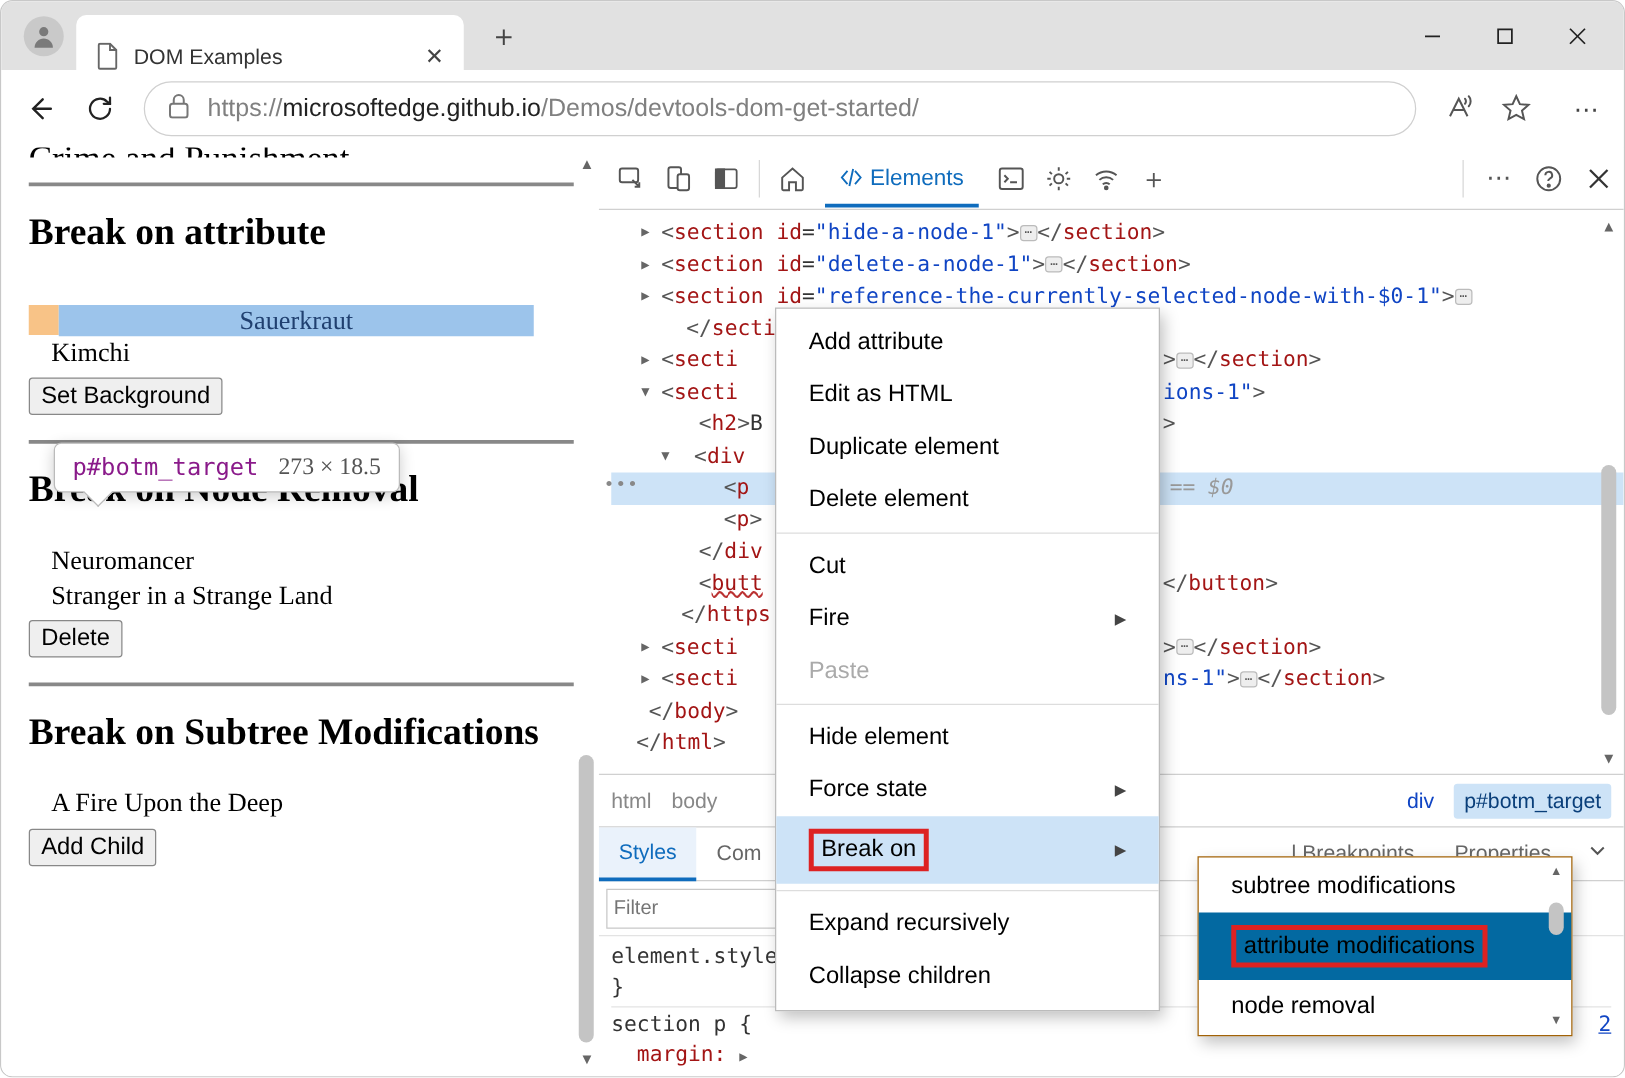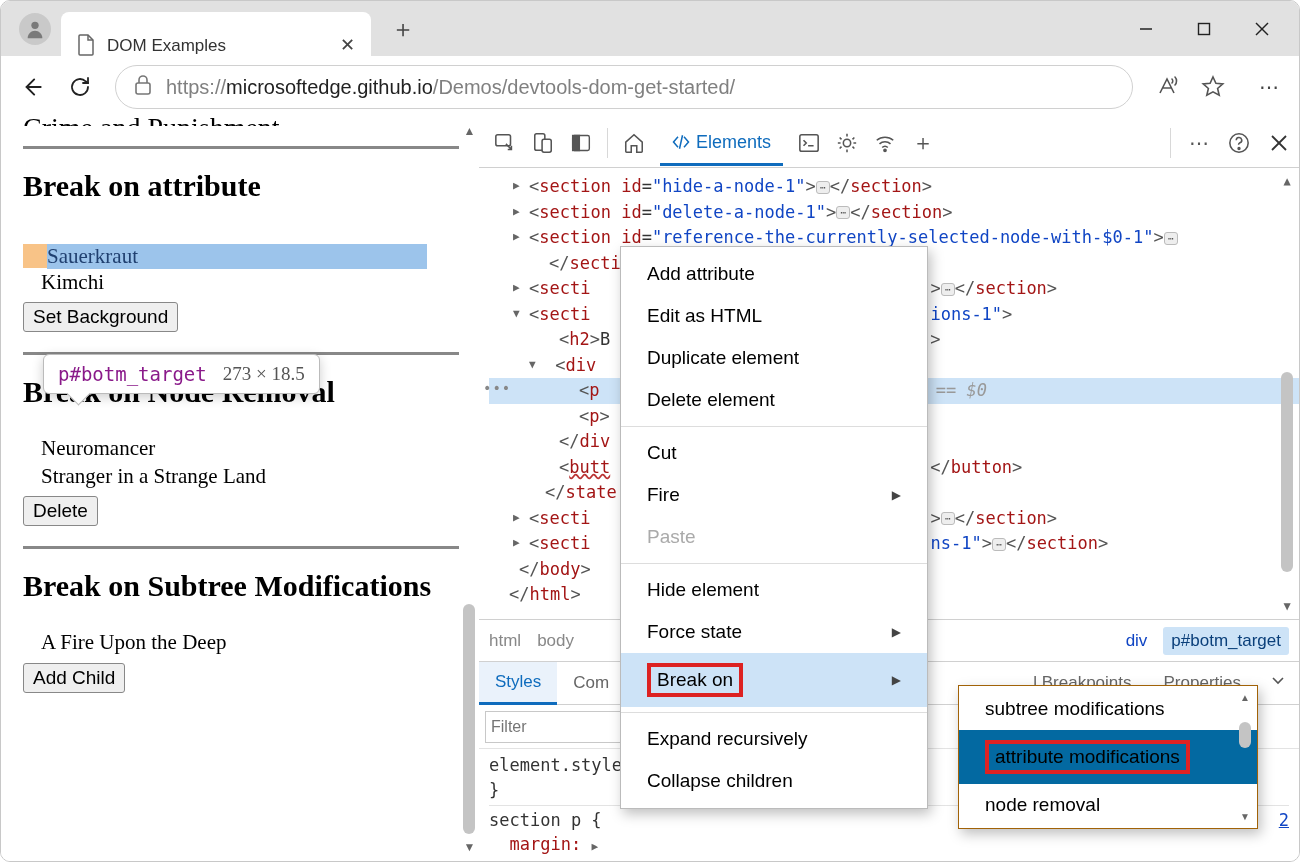--- a/index.html
+++ b/index.html
@@ -34,21 +34,21 @@
 .hr { border: none; border-top: 3px solid #888; margin: 20px 0; }
 .h2 { font-size: 30px; font-weight: bold; margin: 8px 0 12px; line-height: 1.15; }
 .li-text { font-size: 21px; padding: 0 0 0 18px; line-height: 1.3; }
 .btn-native { font-family: Arial, sans-serif; font-size: 19px; background: #efefef; border: 1px solid #888; border-radius: 3px; padding: 3px 9px; margin-top: 6px; cursor: pointer; }
 
 .tooltip { position: absolute; left: 20px; top: 242px; background: #fff; border: 1px solid #bbb; border-radius: 6px; box-shadow: 0 3px 12px rgba(0,0,0,0.2); padding: 8px 14px; font-family: Consolas, monospace; font-size: 19px; display: flex; gap: 16px; z-index: 100; }
 .tooltip .sel { color: #8a1a8a; }
 .tooltip .dim { color: #555; font-family: "Segoe UI"; }
 .tooltip::after { content: ""; position: absolute; left: 26px; bottom: -9px; width: 16px; height: 16px; background: #fff; border-right: 1px solid #bbb; border-bottom: 1px solid #bbb; transform: rotate(45deg); }
 
-.hl-line { position: relative; display: flex; margin-top: 40px; margin-left: 0; }
+.hl-line { position: relative; display: flex; margin-top: 40px; margin-left: 0; text-align: center; }
 .hl-bar { width: 24px; height: 24px; background: #f8c387; }
 .hl-text { background: #9cc4eb; flex: 1; padding-left: 0px; font-size: 21px; color: #204070; max-width: 380px; }
 
 .page-scroll { position: absolute; right: 2px; top: 6px; bottom: 6px; width: 15px; }
 .page-scroll .thumb { position: absolute; top: 480px; width: 12px; left: 1px; height: 230px; background: #c4c4c4; border-radius: 6px; }
 .page-scroll .arrow { position: absolute; left: 0; width: 15px; height: 15px; color: #666; font-size: 12px; text-align: center; }
 .page-scroll .up { top: 0; }
 .page-scroll .down { bottom: 0; }
 
 .devtools { flex: 1; display: flex; flex-direction: column; border-left: none; background: #fff; font-size: 17px; color: #333; }
@@ -303,21 +303,21 @@
         <div class="dom-line"><span class="tw">▶</span><span class="ang">&lt;</span><span class="tag">section</span> <span class="attr-n">id</span>=<span class="attr-v">"reference-the-currently-selected-node-with-$0-1"</span><span class="ang">&gt;</span><span class="ellbub">⋯</span></div>
         <div class="dom-line" style="padding-left:60px;"><span class="ang">&lt;/</span><span class="tag">section</span><span class="ang">&gt;</span></div>
         <div class="dom-line"><span class="tw">▶</span><span class="ang">&lt;</span><span class="tag">secti</span><span style="display:inline-block;width:340px"></span><span class="ang">&gt;</span><span class="ellbub">⋯</span><span class="ang">&lt;/</span><span class="tag">section</span><span class="ang">&gt;</span></div>
         <div class="dom-line"><span class="tw">▼</span><span class="ang">&lt;</span><span class="tag">secti</span><span style="display:inline-block;width:340px"></span><span class="attr-v">ions-1"</span><span class="ang">&gt;</span></div>
         <div class="dom-line" style="padding-left:70px;"><span class="ang">&lt;</span><span class="tag">h2</span><span class="ang">&gt;</span>B<span style="display:inline-block;width:320px"></span><span class="ang">&gt;</span></div>
         <div class="dom-line" style="padding-left:56px;"><span class="tw" style="left:40px;">▼</span> <span class="ang">&lt;</span><span class="tag">div</span></div>
         <div class="dom-line selected ellips" style="padding-left:90px;"><span class="dots3">•••</span><span class="ang">&lt;</span><span class="tag">p</span><span style="display:inline-block;width:320px"></span><span class="dol"> == $0</span></div>
         <div class="dom-line" style="padding-left:90px;"><span class="ang">&lt;</span><span class="tag">p</span><span class="ang">&gt;</span></div>
         <div class="dom-line" style="padding-left:70px;"><span class="ang">&lt;/</span><span class="tag">div</span></div>
         <div class="dom-line" style="padding-left:70px;"><span class="ang">&lt;</span><span class="tag wave">butt</span><span style="display:inline-block;width:320px"></span><span class="ang">&lt;/</span><span class="tag">button</span><span class="ang">&gt;</span></div>
-        <div class="dom-line" style="padding-left:56px;"><span class="ang">&lt;/</span><span class="tag">state</span></div>
+        <div class="dom-line" style="padding-left:56px;"><span class="ang">&lt;/</span><span class="tag">https</span></div>
         <div class="dom-line"><span class="tw">▶</span><span class="ang">&lt;</span><span class="tag">secti</span><span style="display:inline-block;width:340px"></span><span class="ang">&gt;</span><span class="ellbub">⋯</span><span class="ang">&lt;/</span><span class="tag">section</span><span class="ang">&gt;</span></div>
         <div class="dom-line"><span class="tw">▶</span><span class="ang">&lt;</span><span class="tag">secti</span><span style="display:inline-block;width:340px"></span><span class="attr-v">ns-1"</span><span class="ang">&gt;</span><span class="ellbub">⋯</span><span class="ang">&lt;/</span><span class="tag">section</span><span class="ang">&gt;</span></div>
         <div class="dom-line" style="padding-left:30px;"><span class="ang">&lt;/</span><span class="tag">body</span><span class="ang">&gt;</span></div>
         <div class="dom-line" style="padding-left:20px;"><span class="ang">&lt;/</span><span class="tag">html</span><span class="ang">&gt;</span></div>
 
         <div class="dt-scroll">
             <div class="ar up">▲</div>
             <div class="thumb"></div>
             <div class="ar down">▼</div>
           </div>

